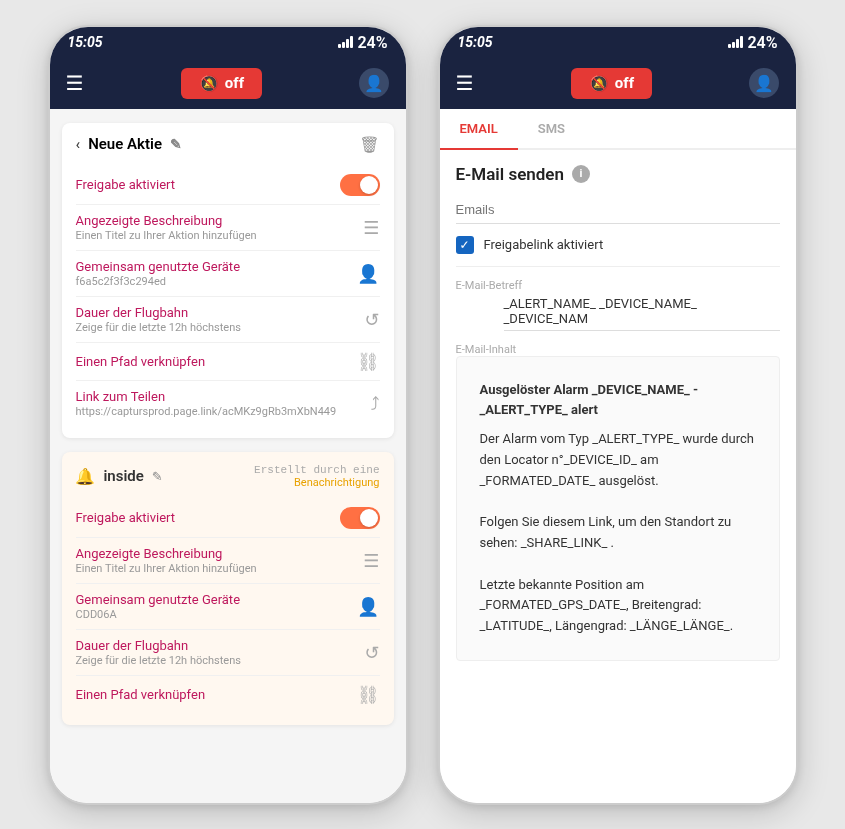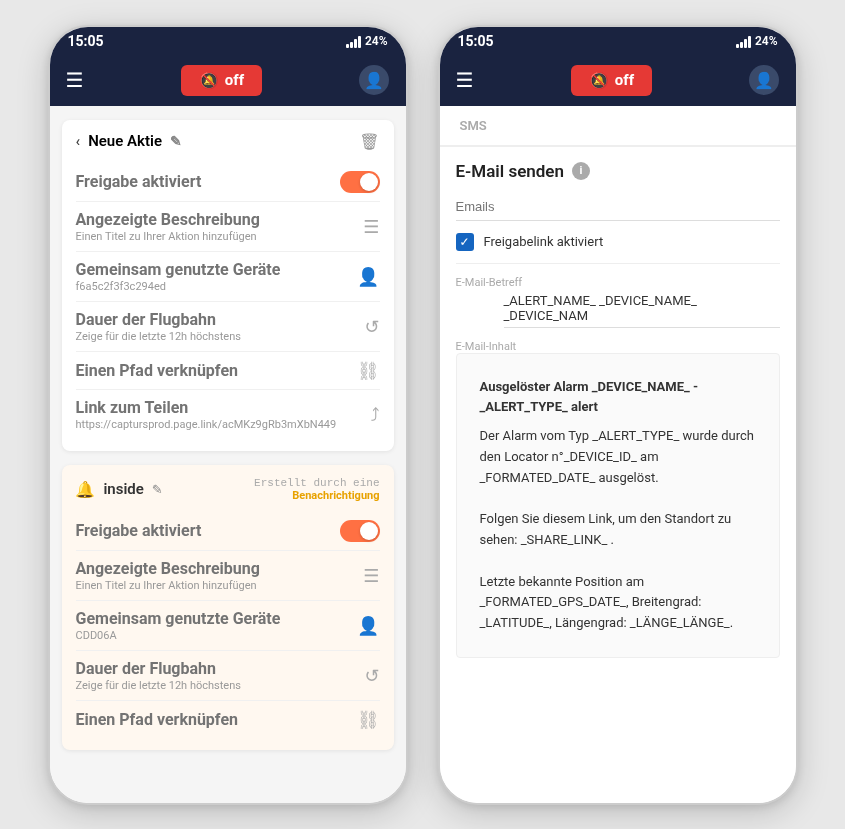--- a/index.html
+++ b/index.html
@@ -32,22 +32,22 @@
     .status-bar {
       background: #1a2340;
       color: #fff;
       display: flex;
       justify-content: space-between;
       align-items: center;
       padding: 6px 18px;
       font-size: 13px;
       font-weight: 600;
     }
-    .status-bar .time { font-weight: 700; font-size: 14px; }
-    .status-bar .right { display: flex; gap: 4px; font-size: 12px; }
+    .status-bar .time { font-weight: 700; font-size: 14px; font-style: italic; }
+    .status-bar .right { display: flex; align-items: center; gap: 4px; font-size: 16px; }
     .signal-bars { display: flex; align-items: flex-end; gap: 1px; }
     .signal-bars span {
       display: inline-block; width: 3px; background: #fff; border-radius: 1px;
     }
 
     
     .app-bar {
       background: #1a2340;
       color: #fff;
       display: flex;
@@ -112,21 +112,21 @@
 
     
     .row-item {
       display: flex;
       align-items: center;
       justify-content: space-between;
       padding: 8px 0;
       border-bottom: 1px solid #f0f0f0;
     }
     .row-item:last-child { border-bottom: none; }
-    .row-label { font-size: 16px; color: #737373; font-weight: 700; }
+    .row-label { font-size: 13px; color: #be185d; font-weight: 400; }
     .row-sub { font-size: 11px; color: #999; margin-top: 1px; }
     .row-icon { font-size: 18px; color: #aaa; }
 
     
     .toggle {
       width: 40px; height: 22px; border-radius: 11px;
       background: #ff7043; position: relative; cursor: pointer;
       display: inline-block; flex-shrink: 0;
     }
     .toggle::after {
@@ -144,21 +144,21 @@
       align-items: center;
       justify-content: space-between;
       margin-bottom: 10px;
     }
     .inside-left { display: flex; align-items: center; gap: 8px; }
     .bell-icon { font-size: 16px; }
     .inside-title { font-size: 15px; font-weight: 600; color: #333; }
     .edit-small { font-size: 13px; color: #888; cursor: pointer; }
     .inside-right { font-size: 11px; color: #aaa; text-align: right; }
     .inside-right .created { color: #aaa; font-family: Liberation Mono, monospace; }
-    .inside-right .notif { color: #e8a200; font-weight: 700; }
+    .inside-right .notif { color: #e8a200; font-weight: 400; }
 
     
     .phone-right .screen-content-right {
       background: #fff;
       flex: 1;
       overflow-y: auto;
       display: flex;
       flex-direction: column;
     }
 
@@ -408,20 +408,23 @@
     <div class="off-btn">
       <span class="bell-slash">🔕</span>
       <span>off</span>
     </div>
     <div class="user-icon">
       <span>👤</span>
     </div>
   </div>
 
   <div class="tabs">
+    <div class="tab active">
+      <span>EMAIL</span>
+    </div>
     <div class="tab">
       <span>SMS</span>
     </div>
   </div>
 
   <div class="screen-content-right" style="background:#fff; flex:1; overflow-y:auto;">
     <div class="email-form">
 
       <div class="email-title">
         <span>E-Mail senden</span>

